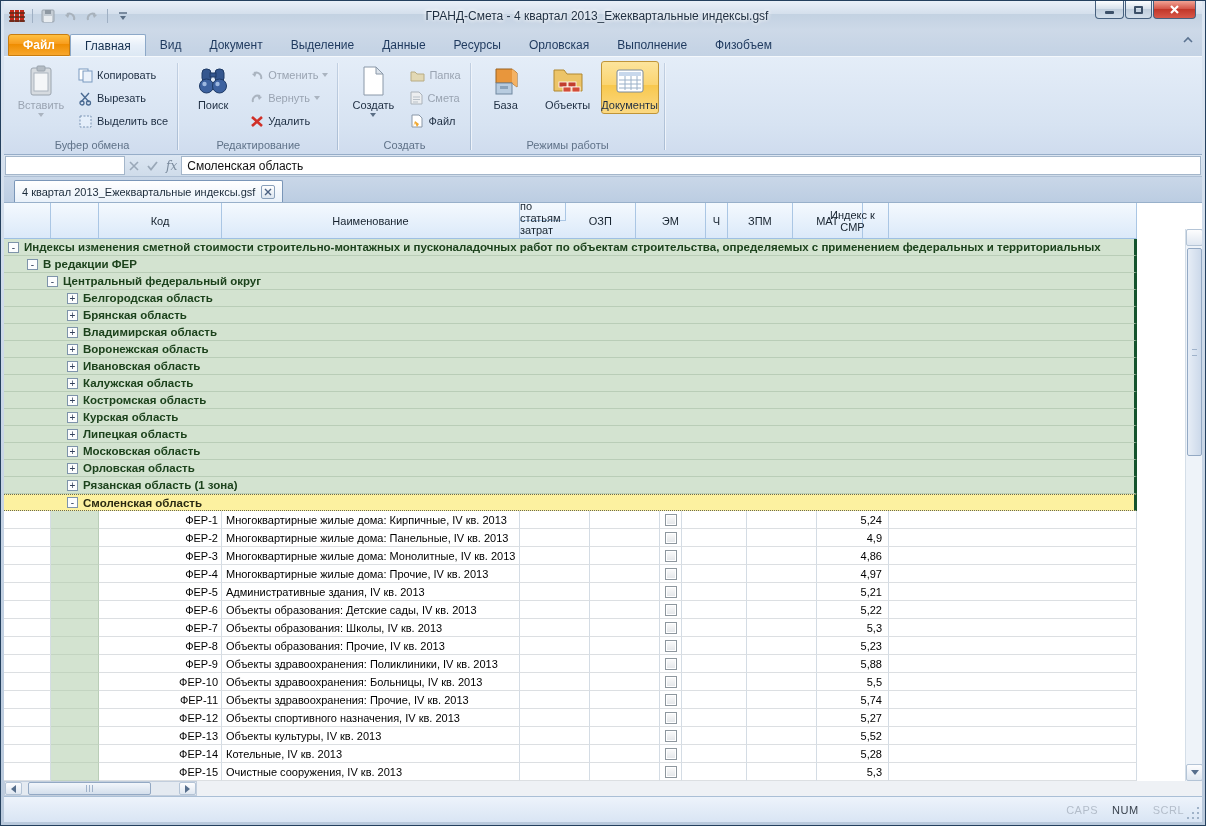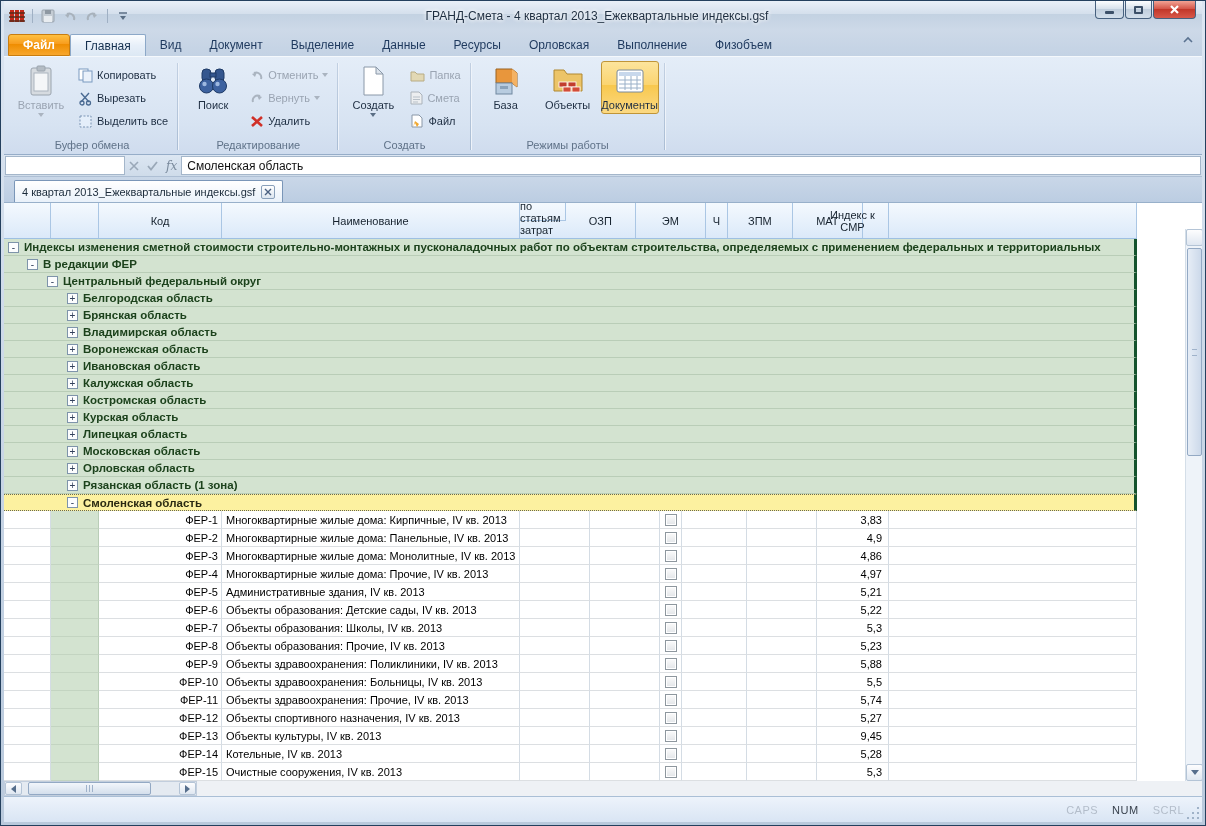--- a/index.html
+++ b/index.html
@@ -544,21 +544,21 @@
             <span class="cell w-g2 band"></span>
             <span class="cell w-code code">ФЕР-1</span>
             <span class="cell w-name name">Многоквартирные жилые дома: Кирпичные, IV кв. 2013</span>
             <span class="cell w-ozp"></span>
             <span class="cell w-em"></span>
             <span class="cell w-ch ch">
               <span class="checkbox"></span>
             </span>
             <span class="cell w-zpm"></span>
             <span class="cell w-mat"></span>
-            <span class="cell w-smr smr">3,83</span>
+            <span class="cell w-smr smr">5,24</span>
             <span class="cell w-rest"></span>
           </div>
 
           <div class="data-row">
             <span class="cell w-g1"></span>
             <span class="cell w-g2 band"></span>
             <span class="cell w-code code">ФЕР-2</span>
             <span class="cell w-name name">Многоквартирные жилые дома: Панельные, IV кв. 2013</span>
             <span class="cell w-ozp"></span>
             <span class="cell w-em"></span>
@@ -736,21 +736,21 @@
             <span class="cell w-g2 band"></span>
             <span class="cell w-code code">ФЕР-13</span>
             <span class="cell w-name name">Объекты культуры, IV кв. 2013</span>
             <span class="cell w-ozp"></span>
             <span class="cell w-em"></span>
             <span class="cell w-ch ch">
               <span class="checkbox"></span>
             </span>
             <span class="cell w-zpm"></span>
             <span class="cell w-mat"></span>
-            <span class="cell w-smr smr">9,45</span>
+            <span class="cell w-smr smr">5,52</span>
             <span class="cell w-rest"></span>
           </div>
 
           <div class="data-row">
             <span class="cell w-g1"></span>
             <span class="cell w-g2 band"></span>
             <span class="cell w-code code">ФЕР-14</span>
             <span class="cell w-name name">Котельные, IV кв. 2013</span>
             <span class="cell w-ozp"></span>
             <span class="cell w-em"></span>

